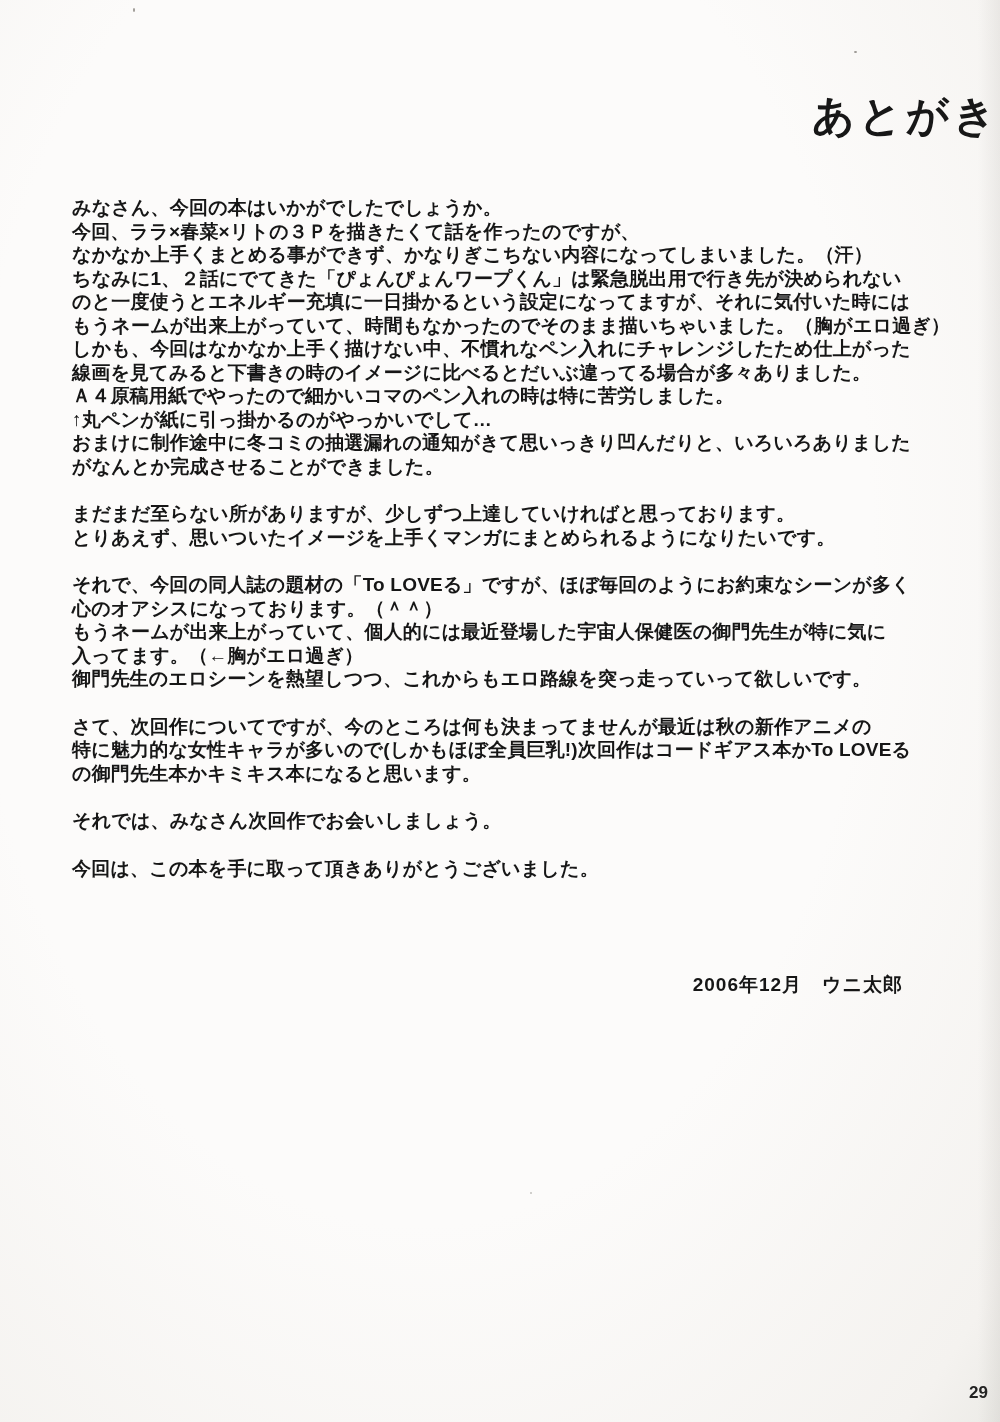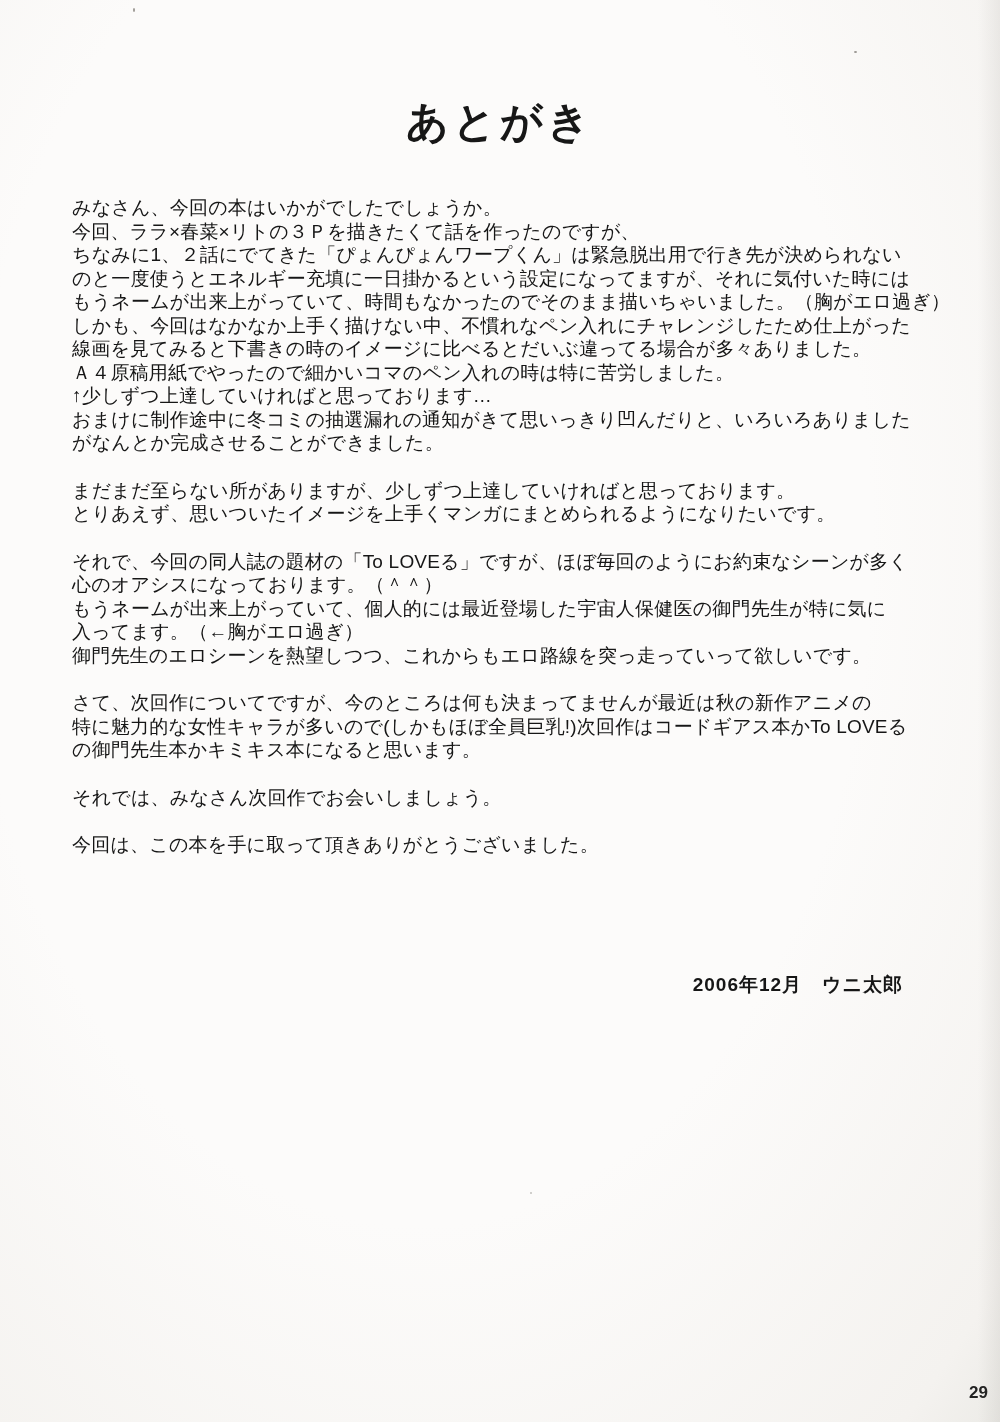--- a/index.html
+++ b/index.html
@@ -11,37 +11,37 @@
     height: 1422px;
     position: relative;
     overflow: hidden;
     background:
       radial-gradient(ellipse at 42% 38%, #fcfbfa 55%, #f4f2ef 92%, #ecebe7 100%);
     font-family: "Liberation Sans", sans-serif;
     color: #141414;
   }
   .page-title {
     position: absolute;
-    top: 94px;
+    top: 88px;
     left: 0;
     width: 100%;
-    text-align: center;
+    text-align: right;
     font-family: "DejaVu Serif", serif;
     font-weight: bold;
     font-size: 42px;
     letter-spacing: 4px;
     color: #171717;
   }
   .afterword {
     position: absolute;
     top: 196px;
     left: 72px;
     width: 876px;
     font-size: 19px;
-    font-weight: normal;
+    font-weight: bold;
     line-height: 23.5px;
     letter-spacing: 0.2px;
     color: #161616;
   }
   .paragraph {
     margin: 0 0 24px 0;
   }
   .line {
     white-space: nowrap;
   }
@@ -83,27 +83,28 @@
 </head>
 <body>
 
 <div class="page-title">あとがき</div>
 
 <div class="afterword">
 
   <div class="paragraph">
     <div class="line">みなさん、今回の本はいかがでしたでしょうか。</div>
     <div class="line">今回、ララ×春菜×リトの３Ｐを描きたくて話を作ったのですが、</div>
+    <div class="line">なかなか上手くまとめる事ができず、かなりぎこちない内容になってしまいました。（汗）</div>
     <div class="line">ちなみに1、２話にでてきた「ぴょんぴょんワープくん」は緊急脱出用で行き先が決められない</div>
     <div class="line">のと一度使うとエネルギー充填に一日掛かるという設定になってますが、それに気付いた時には</div>
     <div class="line">もうネームが出来上がっていて、時間もなかったのでそのまま描いちゃいました。（胸がエロ過ぎ）</div>
     <div class="line">しかも、今回はなかなか上手く描けない中、不慣れなペン入れにチャレンジしたため仕上がった</div>
     <div class="line">線画を見てみると下書きの時のイメージに比べるとだいぶ違ってる場合が多々ありました。</div>
     <div class="line">Ａ４原稿用紙でやったので細かいコマのペン入れの時は特に苦労しました。</div>
-    <div class="line">↑少しずつ上達していければと思っております…</div>
+    <div class="line">↑丸ペンが紙に引っ掛かるのがやっかいでして…</div>
     <div class="line">おまけに制作途中に冬コミの抽選漏れの通知がきて思いっきり凹んだりと、いろいろありました</div>
     <div class="line">がなんとか完成させることができました。</div>
   </div>
 
   <div class="paragraph">
     <div class="line">まだまだ至らない所がありますが、少しずつ上達していければと思っております。</div>
     <div class="line">とりあえず、思いついたイメージを上手くマンガにまとめられるようになりたいです。</div>
   </div>
 
   <div class="paragraph">

